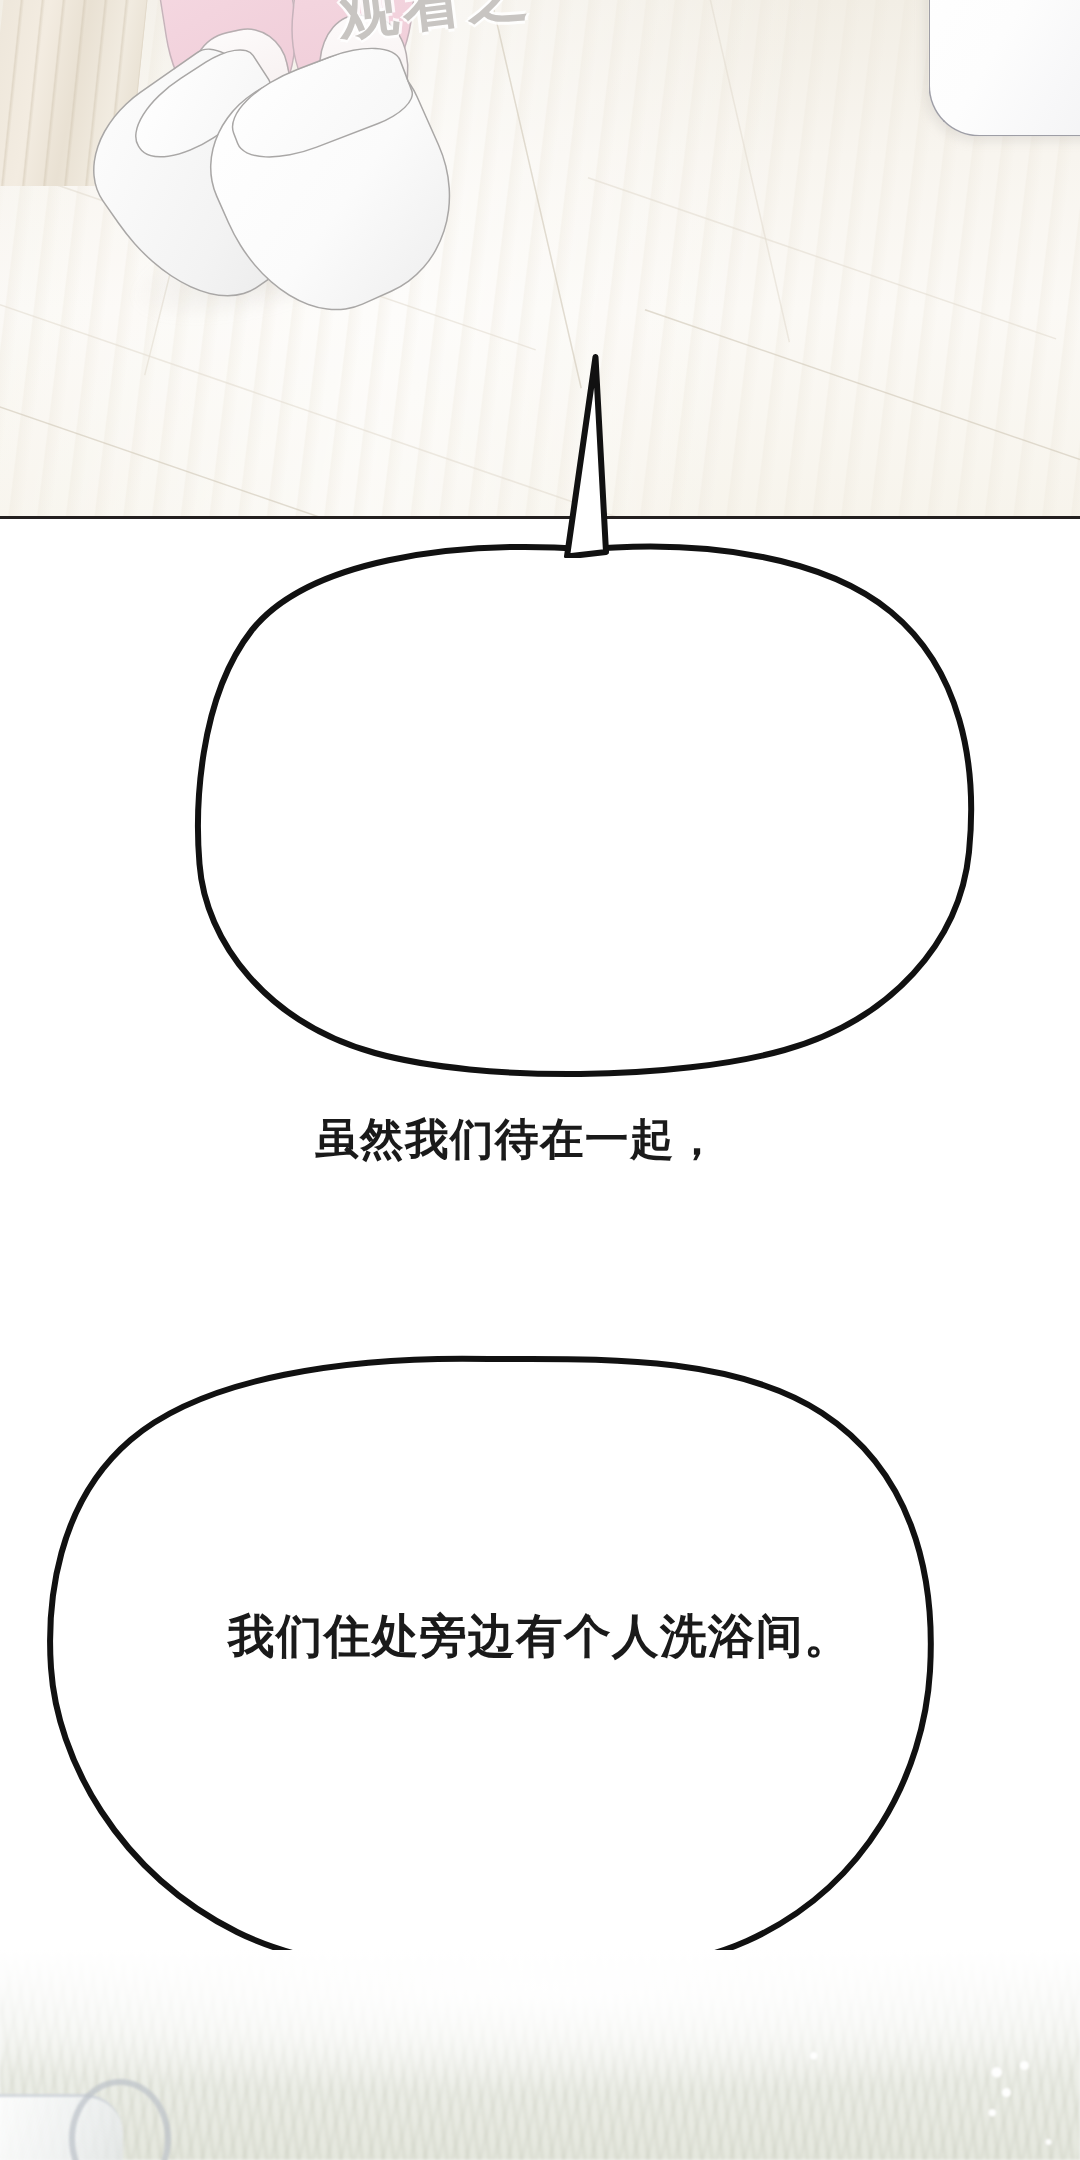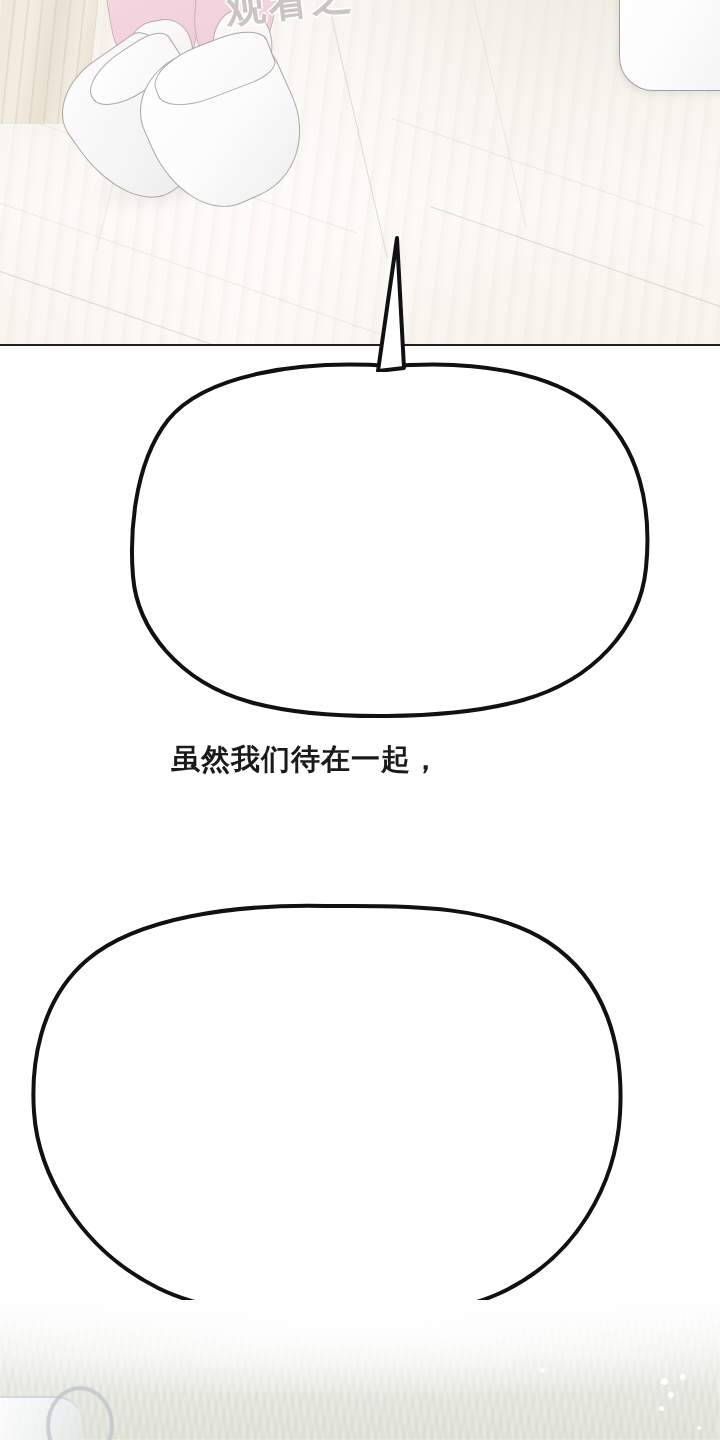--- a/index.html
+++ b/index.html
@@ -215,20 +215,21 @@
   }
   #bubble1-text {
     left: 0; top: 498px;
     width: 720px;
     font-size: 30px;
   }
   #narration-text {
     left: 0; top: 740px;
     width: 612px;
     font-size: 29px;
+    padding-left: 39px;
   }
   #bubble2-text {
     left: 0; top: 1070px;
     width: 720px;
     font-size: 31px;
   }
 
   
   .panel-faded {
     position: absolute;
@@ -342,20 +343,21 @@
              C 238 1328, 418 1330, 498 1294
              C 578 1258, 616 1182, 620 1114
              C 624 1046, 606 980, 548 942
              C 490 904, 400 906, 340 906
              Z" fill="#ffffff" stroke="#111111" stroke-width="4"></path>
   </svg>
 
 
   <div class="bubble-text" id="narration-text">虽然我们待在一起，</div>
 
+  <div class="bubble-text" id="bubble2-text">我们住处旁边有个人洗浴间。</div>
 
   <div class="panel-faded">
     <div class="faded-scene"></div>
     <div class="faded-veil"></div>
     <div class="faded-object"></div>
     <div class="faded-object-ring"></div>
 
     <div class="spark" style="left:661px; top:78px; width:7px; height:7px;"></div>
     <div class="spark" style="left:680px; top:74px; width:6px; height:6px;"></div>
     <div class="spark" style="left:668px; top:92px; width:6px; height:6px;"></div>

